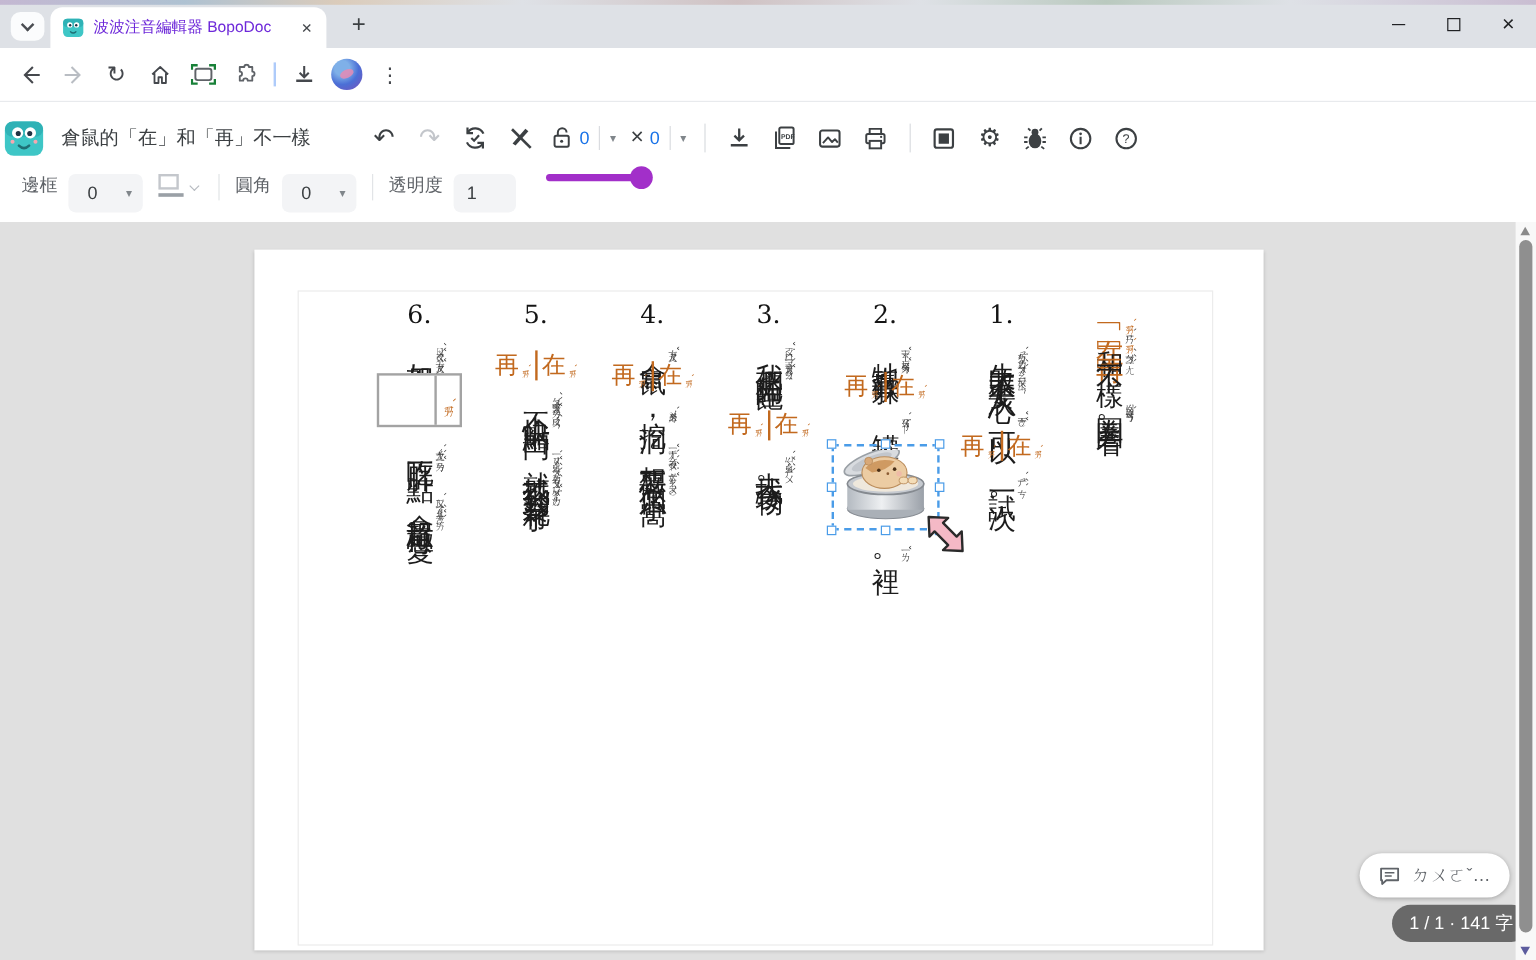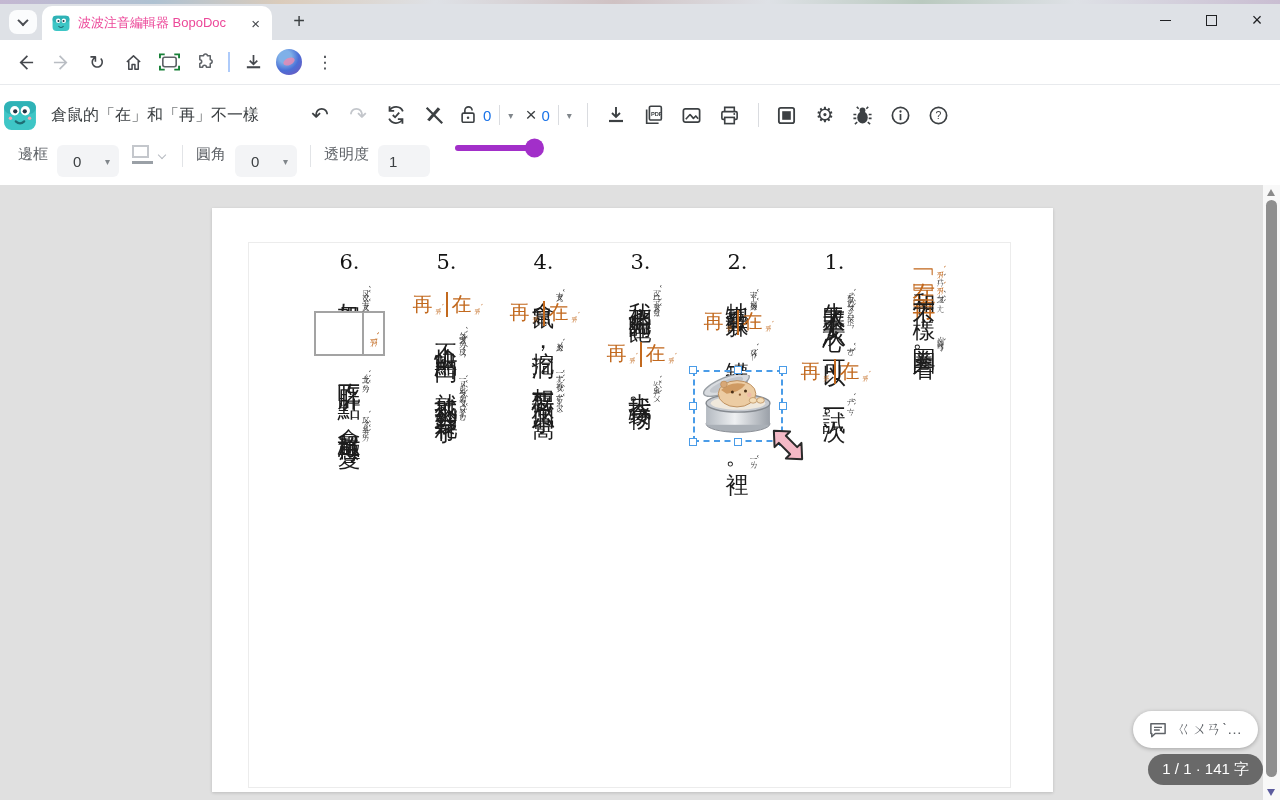--- a/index.html
+++ b/index.html
@@ -8,21 +8,21 @@
 
   
   #titlebar { position:absolute; top:0; left:0; right:0; height:40px; background:#dee1e6; }
   #top-strip { position:absolute; top:0; left:0; right:0; height:4px;
     background:linear-gradient(90deg,#b9a6c9,#9ab4c9 12%,#d9c2a8 22%,#dee1e6 34%,#c9b4b4 48%,#dee1e6 60%,#aabfae 72%,#dee1e6 84%,#c0aec9); opacity:.7; }
   .tab-search { position:absolute; left:9px; top:10px; width:28px; height:24px; background:#fbfcfd; border-radius:8px;
     display:flex; align-items:center; justify-content:center; }
   .chev { width:8px; height:8px; border-right:2px solid #4a4d52; border-bottom:2px solid #4a4d52; transform:rotate(45deg) translate(-1px,-1px); }
   .tab { position:absolute; left:42px; top:6px; width:230px; height:34px; background:#fff; border-radius:10px 10px 0 0;
     display:flex; align-items:center; padding:0 10px; gap:8px; }
-  .tab-title { flex:1; font-size:13px; color:#ec4899; white-space:nowrap; overflow:hidden; }
+  .tab-title { flex:1; font-size:13px; color:#6d28d9; white-space:nowrap; overflow:hidden; }
   .tab-close { font-size:15px; color:#45484d; padding:0 2px; }
   .new-tab { position:absolute; left:286px; top:8px; font-size:20px; color:#3c4043; width:26px; height:26px;
     display:flex; align-items:center; justify-content:center; }
   .win-controls { position:absolute; right:0; top:2px; height:36px; display:flex; }
   .win-btn { width:46px; display:flex; align-items:center; justify-content:center; color:#202124; }
   .ic-min { width:11px; border-top:1.6px solid #202124; display:inline-block; }
   .ic-max { width:11px; height:11px; border:1.6px solid #202124; display:inline-block; }
   .ic-close { font-size:18px; line-height:1; }
 
   
@@ -109,21 +109,21 @@
   .hd { position:absolute; width:8px; height:8px; background:#fff; border:1.5px solid #4a9ce8; }
   .h-tl{left:-9px;top:-9px}.h-tm{left:50%;margin-left:-4px;top:-9px}.h-tr{right:-9px;top:-9px}
   .h-ml{left:-9px;top:50%;margin-top:-4px}.h-mr{right:-9px;top:50%;margin-top:-4px}
   .h-bl{left:-9px;bottom:-9px}.h-bm{left:50%;margin-left:-4px;bottom:-9px}.h-br{right:-9px;bottom:-9px}
   .cursor-arrow { position:absolute; right:-32px; bottom:-30px; width:44px; height:44px; }
 
   
   #feedback-pill { position:absolute; right:22px; bottom:52px; height:37px; background:#fff; border-radius:19px;
     box-shadow:0 1px 4px rgba(0,0,0,.28); display:flex; align-items:center; padding:0 16px; gap:9px; }
   #feedback-pill span { font-size:15px; color:#5f6368; }
-  #status-pill { position:absolute; right:17px; bottom:15px; height:31px; background:#696969; border-radius:16px;
+  #status-pill { position:absolute; right:5px; bottom:15px; height:31px; background:#696969; border-radius:16px;
     display:flex; align-items:center; padding:0 14px; color:#fff; font-size:15px; }
 
   
   #scrollbar { position:absolute; right:0; top:185px; bottom:0; width:17px; background:#f8f8f8; }
   #sb-thumb { position:absolute; left:3px; right:3px; top:15px; bottom:23px; background:#8f8f8f; border-radius:6px; }
   .sb-arrow { position:absolute; left:4px; width:0; height:0; border-left:4.5px solid transparent; border-right:4.5px solid transparent; }
   #sb-up { top:4px; border-bottom:7px solid #8a8a8a; }
   #sb-down { bottom:4px; border-top:7px solid #5c5c9e; }
 
   svg { display:block; }
@@ -458,21 +458,21 @@
         </div>
       </div>
   </div>
 </div>
 
 <div id="feedback-pill">
   <svg width="18" height="16" viewBox="0 0 20 18">
     <path d="M2 2 H18 V13 H7 L3 16.5 V13 H2 Z" stroke="#5f6368" stroke-width="1.7" fill="none" stroke-linejoin="round"></path>
     <path d="M5.5 6 H14.5 M5.5 9 H12" stroke="#5f6368" stroke-width="1.5"></path>
   </svg>
-  <span>ㄍㄨㄢˋ…</span>
+  <span>ㄉㄨㄛˇ…</span>
 </div>
 <div id="status-pill">
   <span>1 / 1 · 141 字</span>
 </div>
 
 <div id="scrollbar">
   <span class="sb-arrow" id="sb-up"></span>
   <div id="sb-thumb"></div>
   <span class="sb-arrow" id="sb-down"></span>
 </div>

